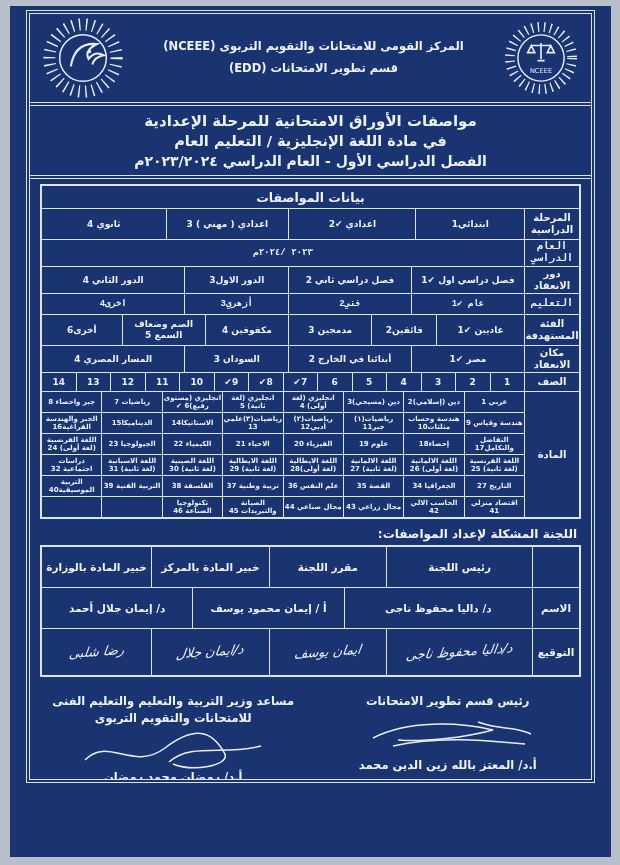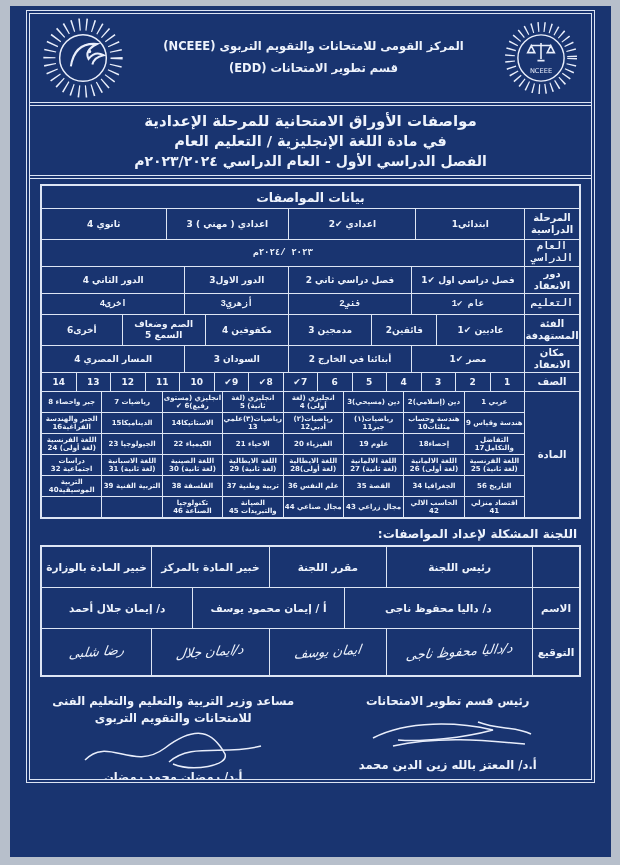--- a/index.html
+++ b/index.html
@@ -236,21 +236,21 @@
                 <div class="cell">اللغة الفرنسية (لغة ثانية) 25</div>
                 <div class="cell">اللغة الالمانية (لغة أولى) 26</div>
                 <div class="cell">اللغة الالمانية (لغة ثانية) 27</div>
                 <div class="cell">اللغة الايطالية (لغة أولى)28</div>
                 <div class="cell">اللغة الايطالية (لغة ثانية) 29</div>
                 <div class="cell">اللغة الصينية (لغة ثانية) 30</div>
                 <div class="cell">اللغة الاسبانية (لغة ثانية) 31</div>
                 <div class="cell">دراسات اجتماعية 32</div>
               </div>
             <div class="srow">
-                <div class="cell">التاريخ 56</div>
+                <div class="cell">التاريخ 27</div>
                 <div class="cell">الجغرافيا 34</div>
                 <div class="cell">القصة 35</div>
                 <div class="cell">علم النفس 36</div>
                 <div class="cell">تربية وطنية 37</div>
                 <div class="cell">الفلسفة 38</div>
                 <div class="cell">التربية الفنية 39</div>
                 <div class="cell">التربية الموسيقية40</div>
               </div>
             <div class="srow">
                 <div class="cell">اقتصاد منزلي 41</div>

